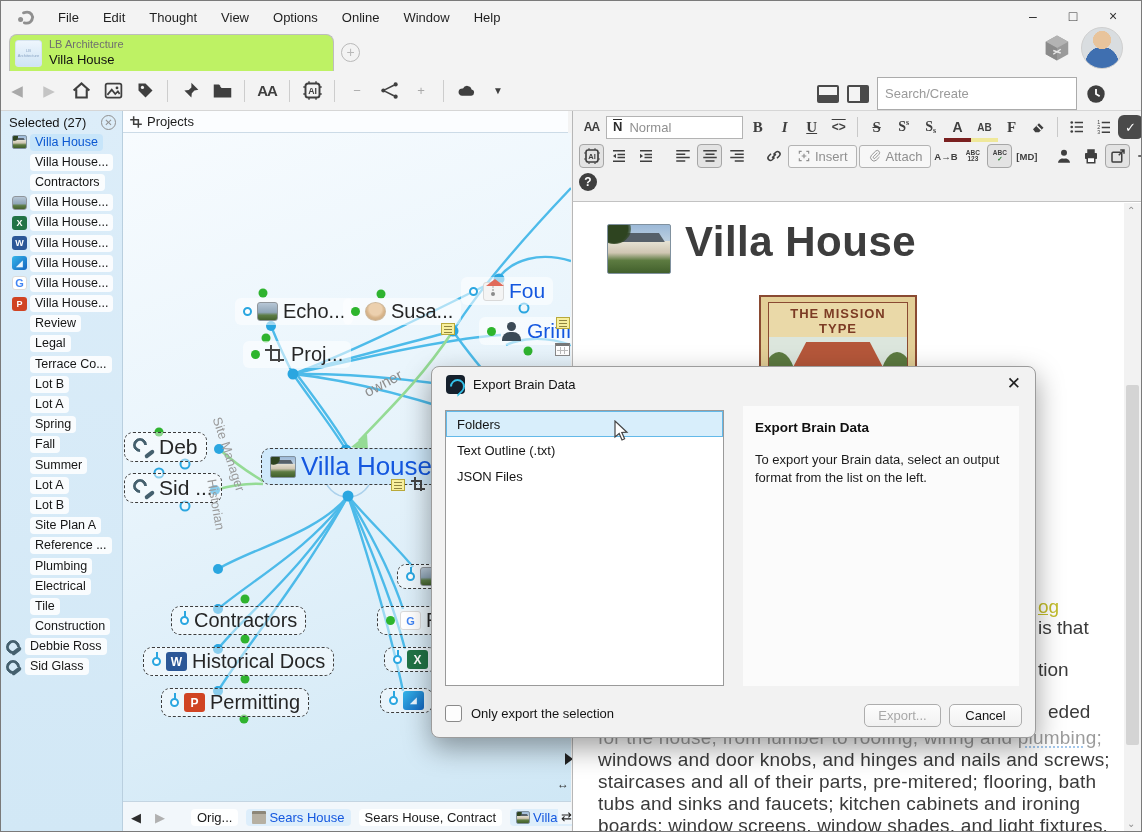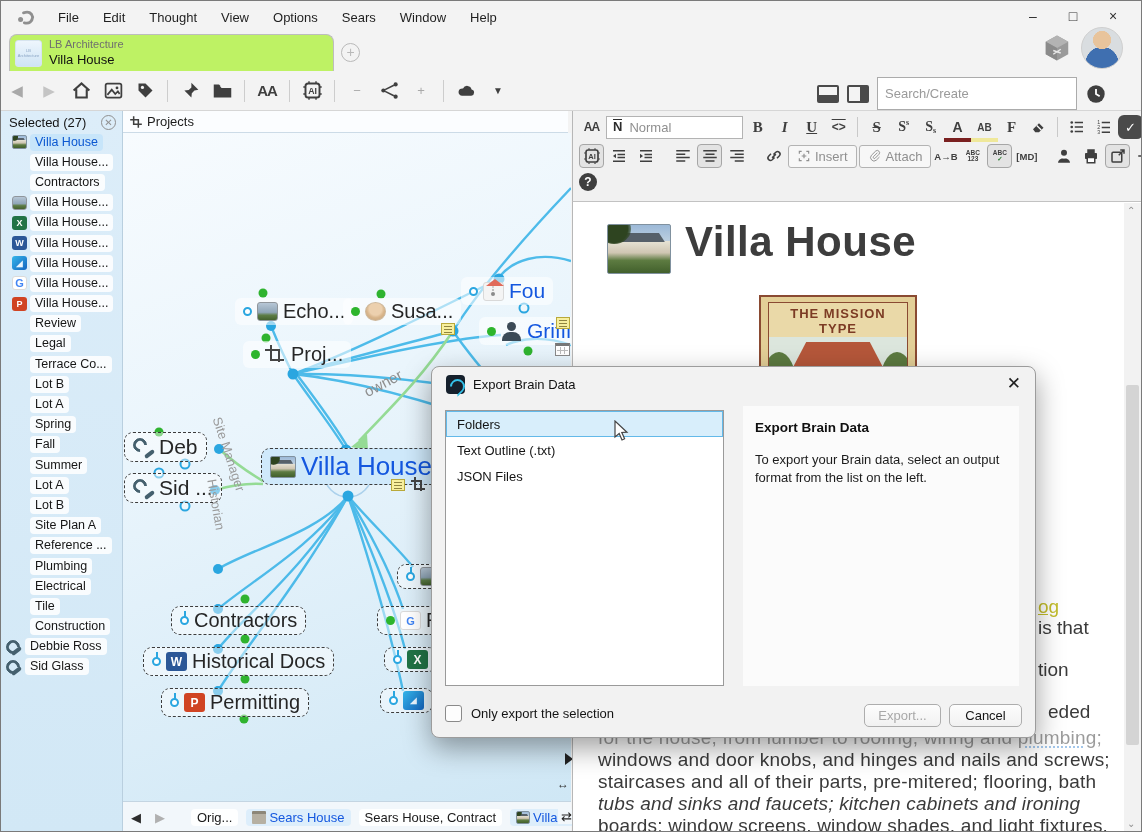--- a/index.html
+++ b/index.html
@@ -314,21 +314,21 @@
     <svg class="app-logo">
         <use href="#i-logo"></use>
       </svg>
     <nav class="menubar">
 
     <span class="menu-item">File</span>
         <span class="menu-item">Edit</span>
         <span class="menu-item">Thought</span>
         <span class="menu-item">View</span>
         <span class="menu-item">Options</span>
-        <span class="menu-item">Sears</span>
+        <span class="menu-item">Online</span>
         <span class="menu-item">Window</span>
         <span class="menu-item">Help</span>
       </nav>
     <div class="win-controls">
       <span class="win-btn">–</span>
       <span class="win-btn">□</span>
       <span class="win-btn">×</span>
     </div>
   </div>
 
@@ -913,21 +913,21 @@
       <span class="frag" style="position: absolute; left: 1037px; top: 658px;">tion</span>
       <span class="frag" style="position: absolute; left: 1037px; top: 700px; margin-left: 10px;">eded</span>
     </div>
   <div class="body-line body-faded" style="left:597px; top:726px;">
     <span>for the house, from lumber to roofing, wiring and </span><span class="dotted-und">plumbing</span><span>;</span>
   </div>
   <div>
 
   <span class="body-line" style="position: absolute; left: 597px; top: 748px;">windows and door knobs, and hinges and nails and screws;</span>
       <span class="body-line" style="position: absolute; left: 597px; top: 770px;">staircases and all of their parts, pre-mitered; flooring, bath</span>
-      <span class="body-line" style="position: absolute; left: 597px; top: 792px; font-style: italic;">tubs and sinks and faucets; kitchen cabinets and ironing</span>
+      <span class="body-line" style="position: absolute; left: 597px; top: 792px;">tubs and sinks and faucets; kitchen cabinets and ironing</span>
       <span class="body-line" style="position: absolute; left: 597px; top: 814px;">boards; window screens, window shades, and light fixtures.</span>
     </div>
 
   <div class="dialog">
     <div class="dlg-title">
       <span class="dlg-brand"></span>
       <span>Export Brain Data</span>
     </div>
     <span class="dlg-close">✕</span>
     <div class="dlg-list">

